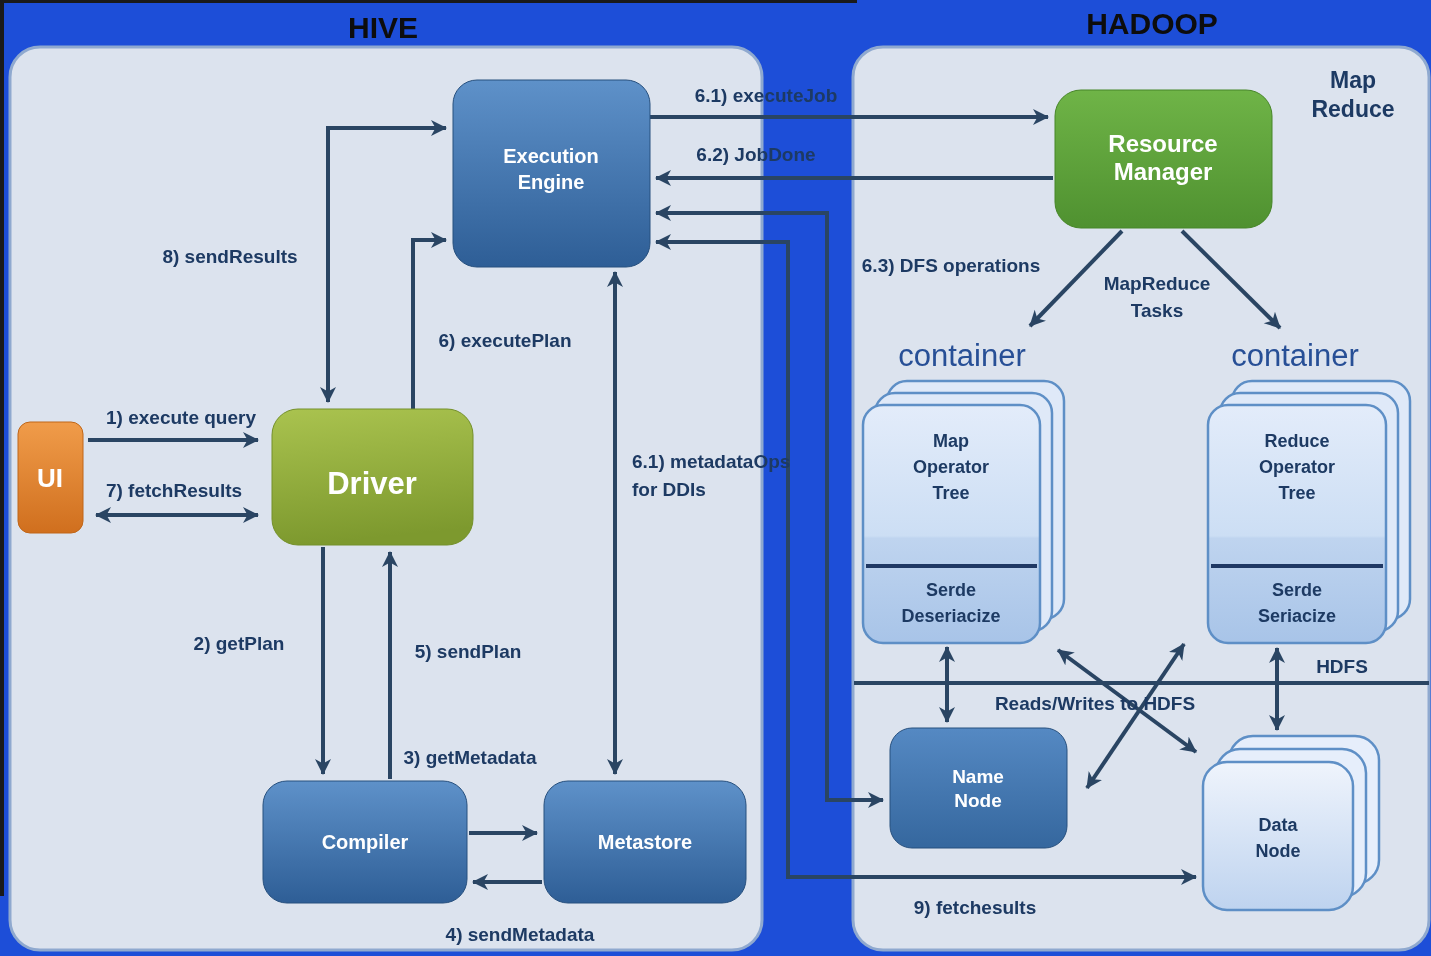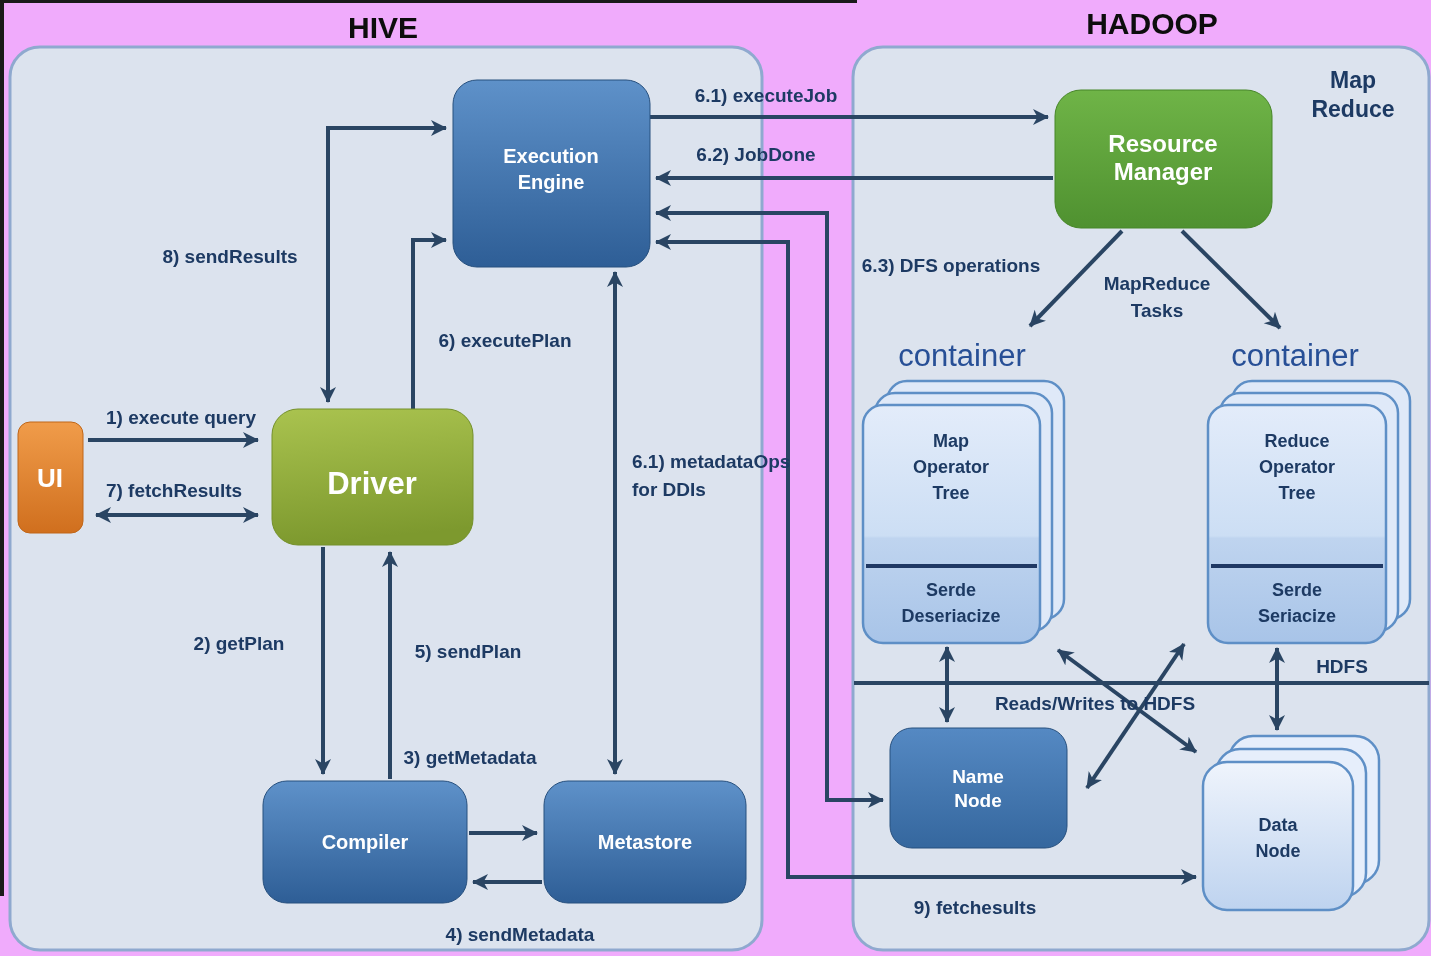--- a/index.html
+++ b/index.html
@@ -1,19 +1,19 @@
 <!DOCTYPE html>
 <html><head>
 <meta charset="utf-8">
 <style>
   html,body { margin:0; padding:0; background:#ffffff; }
   #stage {
     position:relative;
     width:1431px; height:956px;
-    background:#f0abfc;
+    background:#1d4ed8;
     font-family:"Liberation Sans", sans-serif;
     overflow:hidden;
   }
   svg { display:block; }
   .edge { stroke:#2a4563; stroke-width:4; fill:none; }
   .e1 { marker-end:url(#ah); }
   .e2 { marker-end:url(#ah); marker-start:url(#ah); }
   .lbl { font:bold 19px "Liberation Sans", sans-serif; fill:#1d3a63; }
   .boxtext { fill:#ffffff; font-family:"Liberation Sans", sans-serif; font-weight:bold; }
   .t20 { font-size:20px; } .t24 { font-size:24px; } .t19 { font-size:19px; }

